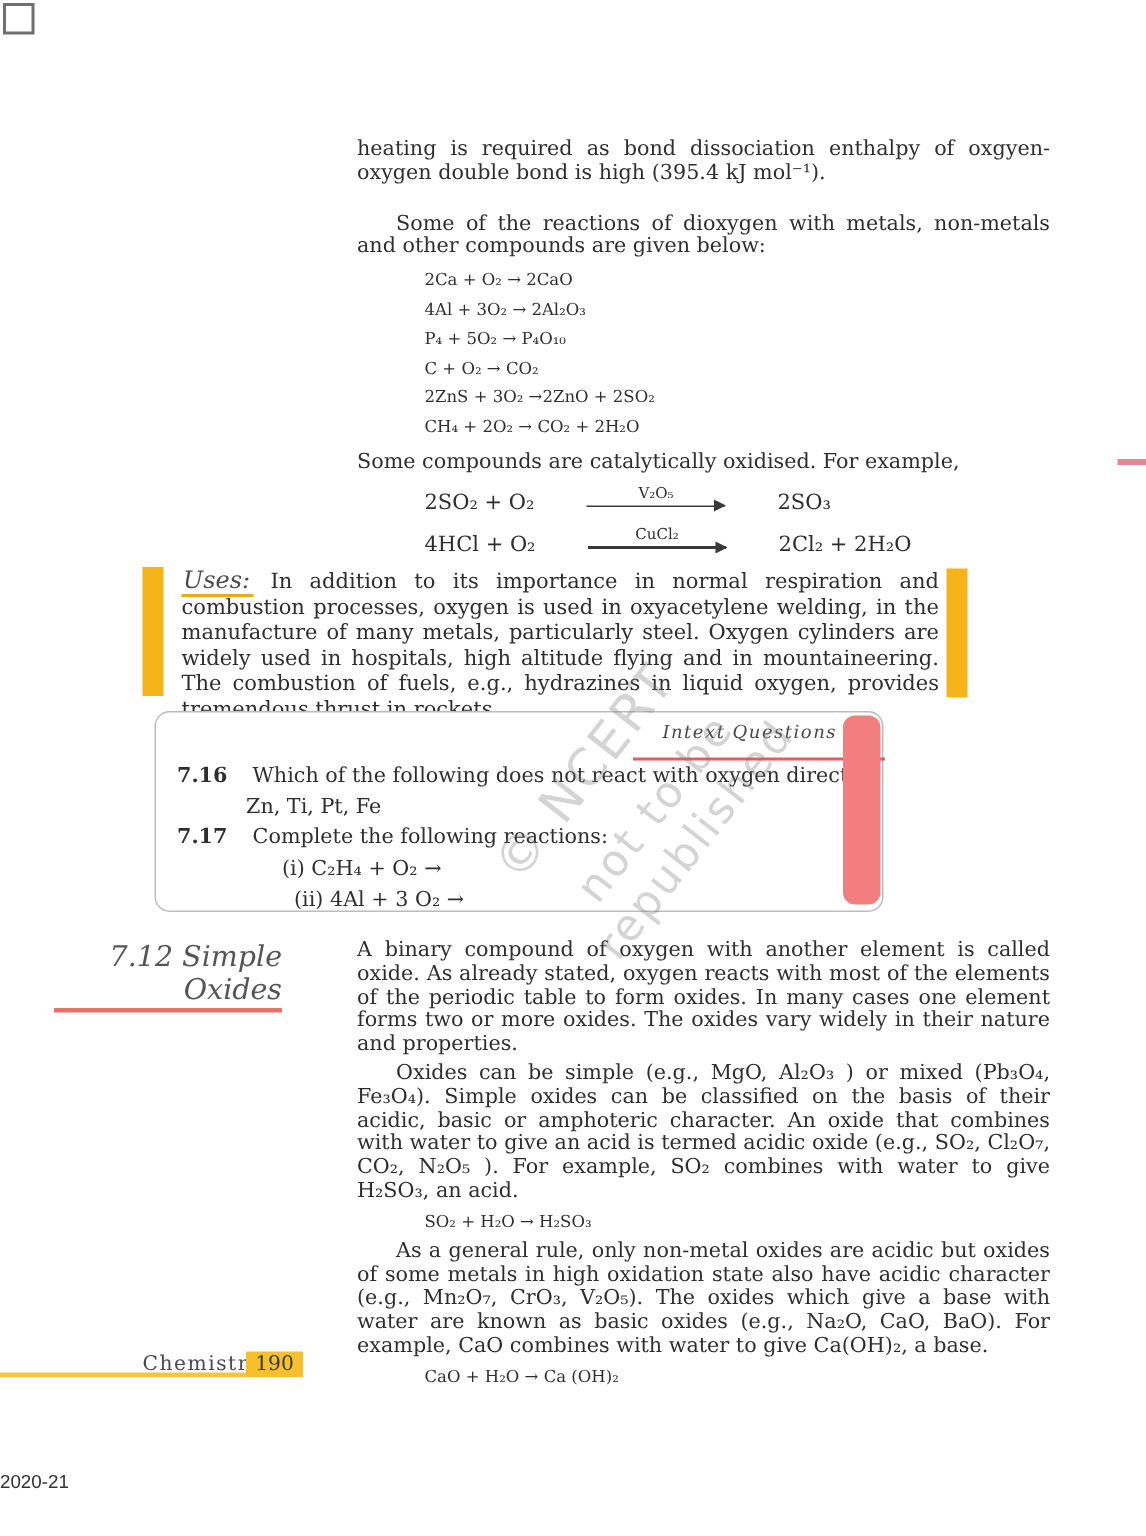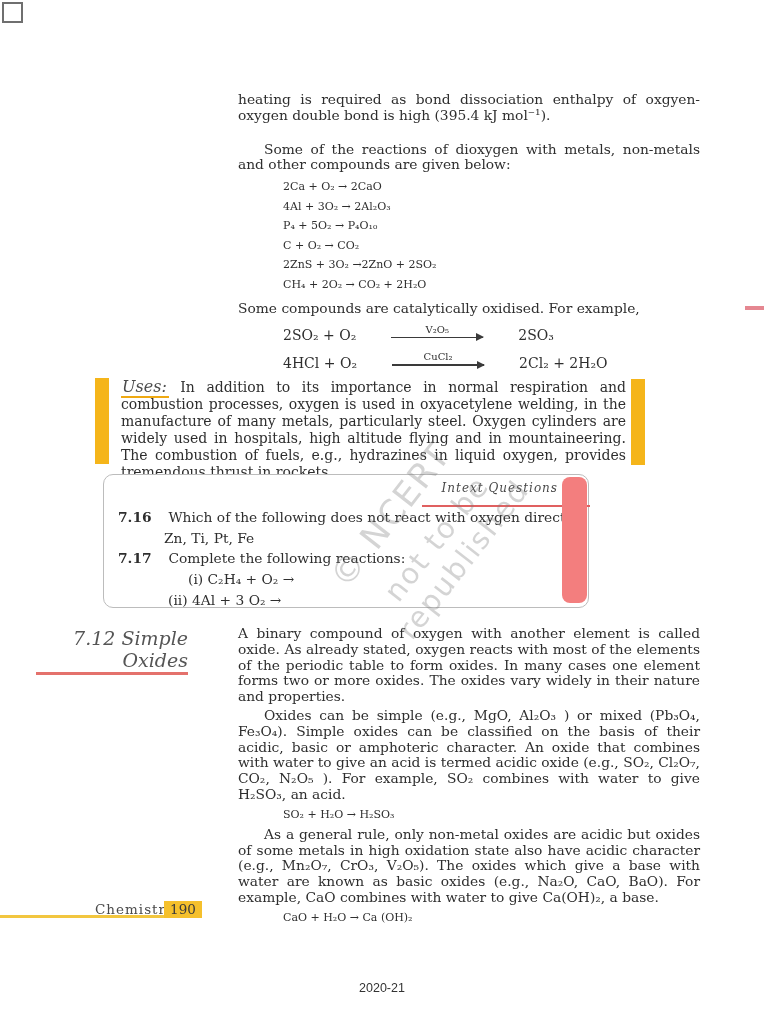--- a/index.html
+++ b/index.html
@@ -50,21 +50,21 @@
   
   .oxides-col{left:238px;top:626px;width:462px;}
   .oxides-col .eq{margin-left:45px;margin-top:3px;margin-bottom:3px;line-height:18px;}
   .mt{margin-top:3px;}
 
   
   .footer-book{left:95px;top:901px;font-size:13.5px;letter-spacing:1px;color:#4a4a4a;}
   .footer-line{left:0;top:915px;width:166px;height:3px;background:#F2C63F;}
   .footer-pagebox{left:164px;top:901px;width:38px;height:17px;background:#F5C02C;text-align:center;
                   font-size:13.5px;color:#3a3a3a;line-height:17px;}
-  .footer-year{left:0;top:981px;width:764px;text-align:center;font-family:"Liberation Sans","DejaVu Sans",sans-serif;
+  .footer-year{left:0;top:981px;width:764px;font-family:"Liberation Sans","DejaVu Sans",sans-serif;
                font-size:12.5px;color:#333;}
 
   .pink-dash{left:745px;top:306px;width:19px;height:4px;background:#E58791;}
 
   
   .wm{pointer-events:none;z-index:12;font-family:"DejaVu Sans",sans-serif;color:rgba(125,125,125,0.33);
       text-align:center;letter-spacing:2px;}
   .wm1{left:285px;top:495px;width:210px;font-size:34px;transform:rotate(-52deg);}
   .wm2{left:285px;top:515px;width:330px;font-size:29px;transform:rotate(-52deg);}
 </style>
@@ -129,21 +129,21 @@
     <div class="iq-row" style="left:60px;top:55px;">
       <span>Zn, Ti, Pt, Fe</span>
     </div>
     <div class="iq-row" style="left:14px;top:75px;">
       <span class="iq-num">7.17</span>
       <span>Complete the following reactions:</span>
     </div>
     <div class="iq-row iq-eq" style="left:84px;top:96px;">
       <span>(i) C₂H₄  +  O₂ →</span>
     </div>
-    <div class="iq-row iq-eq" style="left:64px;top:117px;text-align:right;">
+    <div class="iq-row iq-eq" style="left:92px;top:117px;text-align:right;">
       <span>(ii) 4Al  +  3  O₂ →</span>
     </div>
   </div>
   <div class="abs iq-redbar"></div>
 
   <div class="abs sec-head">
     <div><span>7.12</span>&nbsp;<span>Simple</span></div>
     <div>Oxides</div>
   </div>
   <div class="abs sec-underline"></div>

